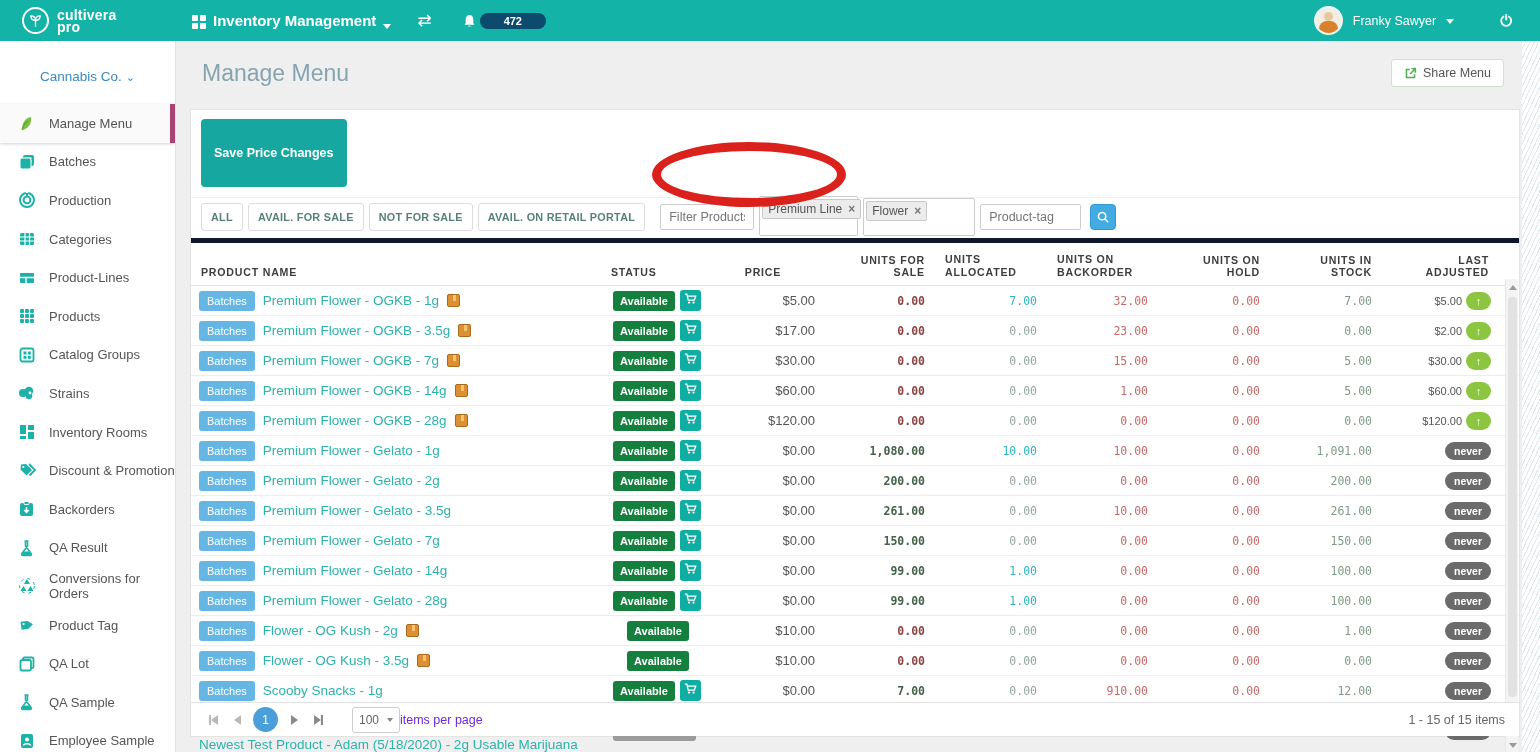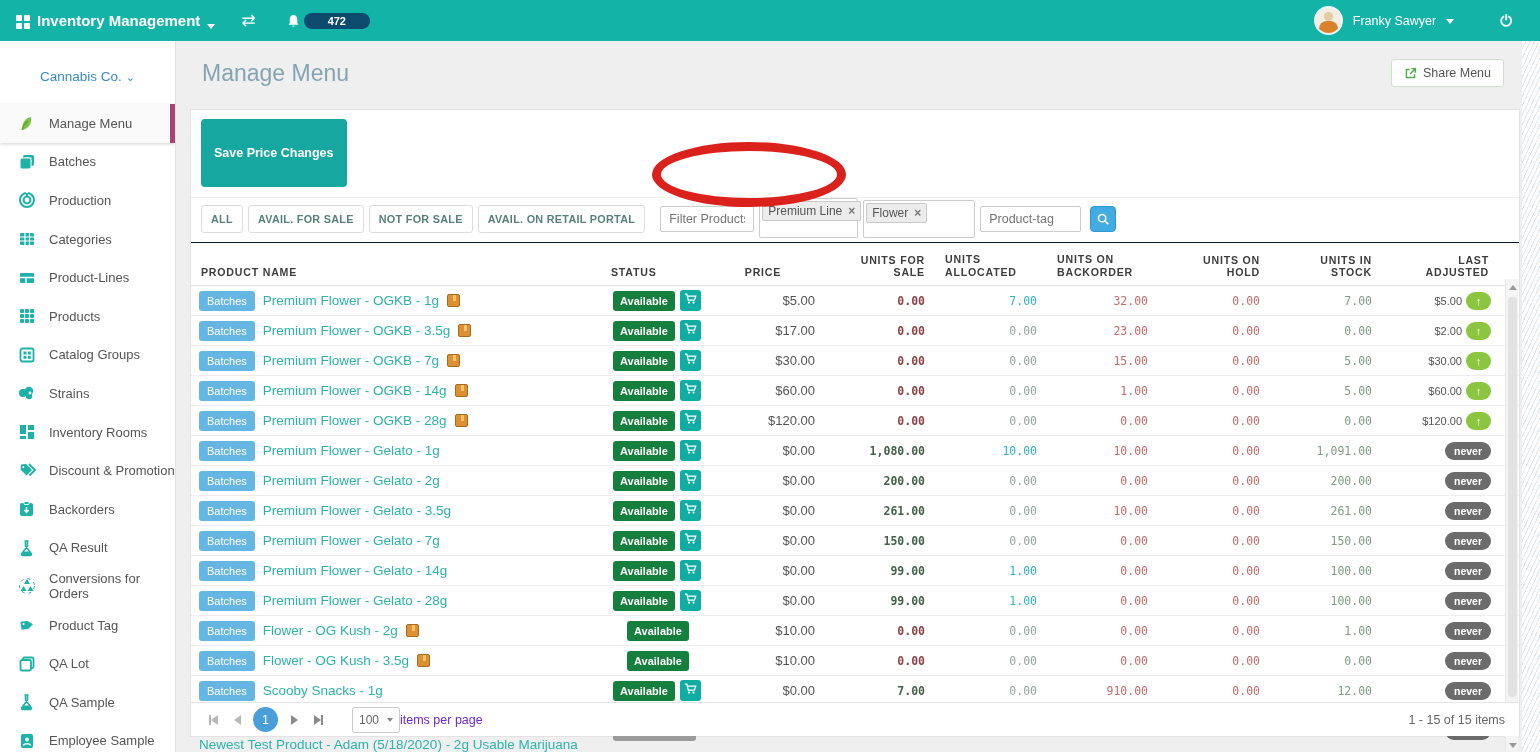--- a/index.html
+++ b/index.html
@@ -39,21 +39,21 @@
   .edge-stripes { position:absolute; right:0; top:41px; width:18px; bottom:0; background:repeating-linear-gradient(115deg,#ffffff 0 3px,#dfe9ec 3px 4px); }
   .page-header { height:64px; display:flex; align-items:center; justify-content:space-between; padding:0 18px 0 26px; }
   .page-title { font-size:23px; color:#85a4b0; font-weight:400; }
   .share-btn { background:#fff; border:1px solid #cfe0cf; border-radius:3px; padding:6px 12px; font-size:12.5px; color:#555; display:flex; align-items:center; gap:6px; cursor:pointer; }
   .share-btn svg { width:13px; height:13px; }
 
   .card { position:absolute; left:14px; right:2px; top:68px; bottom:15px; background:#fff; border:1px solid #e3e3e3; }
   .card-top { padding:9px 10px 10px 10px; }
   .save-btn { background:#16a8a0; color:#fff; font-size:12.5px; font-weight:bold; border:none; border-radius:4px; padding:27px 13px; cursor:pointer; }
 
-  .toolbar { display:flex; align-items:center; padding:6px 10px 8px 10px; border-top:1px solid #f0f0f0; border-bottom:1px solid #0f172a; height:46px; }
+  .toolbar { display:flex; align-items:center; padding:6px 10px 8px 10px; border-top:1px solid #f0f0f0; border-bottom:5px solid #0f172a; height:46px; }
   .filter-btn { background:#fff; border:1px solid #ddd; border-radius:3px; color:#57807a; font-size:10.8px; font-weight:bold; letter-spacing:.3px; padding:7px 9px; margin-right:5px; cursor:pointer; white-space:nowrap; }
   .tb-input { border:1px solid #ccc; border-radius:2px; height:26px; font-size:12.5px; color:#777; padding:0 8px; font-family:"Liberation Sans",sans-serif; }
   .filter-products { width:94px; margin-left:10px; }
   .multiselect { border:1px solid #ccc; border-radius:2px; background:#fff; margin-left:5px; display:flex; align-items:flex-start; padding:2px; }
   .ms-1 { width:99px; height:40px; margin-top:-9px; position:relative; top:3px; }
   .ms-2 { width:112px; height:38px; }
   .chip { background:#ececec; border:1px solid #c9c9c9; border-radius:2px; font-size:12px; color:#555; padding:2px 5px; display:flex; align-items:center; gap:6px; white-space:nowrap; }
   .chip .x { color:#777; font-size:12px; font-weight:bold; cursor:pointer; line-height:1; }
   .product-tag { width:101px; margin-left:5px; }
   .search-btn { width:26px; height:26px; margin-left:9px; background:#42abe1; border:1px solid #2f9ad2; border-radius:4px; display:flex; align-items:center; justify-content:center; cursor:pointer; }
@@ -113,20 +113,31 @@
 
   .tri-r { width:0;height:0;border-top:5px solid transparent;border-bottom:5px solid transparent;border-left:7px solid #8b8b8b; }
   .tri-l { width:0;height:0;border-top:5px solid transparent;border-bottom:5px solid transparent;border-right:7px solid #b9b9b9; }
   .bar-v { width:2px; height:10px; background:#b9b9b9; }
   .bar-v2 { width:2px; height:10px; background:#8b8b8b; }
 </style>
 </head>
 <body>
 
 <div class="topbar">
+  <div class="brand">
+    <div class="brand-logo">
+      <svg width="15" height="15" viewBox="0 0 16 16">
+          <path d="M8 14 V6 M8 8 C5 8 3 6 3 3 C6 3 8 5 8 8 M8 8 C11 8 13 6 13 3 C10 3 8 5 8 8" stroke="#fff" stroke-width="1.4" fill="none" stroke-linecap="round"></path>
+        </svg>
+    </div>
+    <div class="brand-text">
+      <div>cultivera</div>
+      <div>pro</div>
+    </div>
+  </div>
   <div class="appmenu">
     <div class="grid-icon">
         <span></span>
         <span></span>
         <span></span>
         <span></span>
       </div>
     <span class="appmenu-label">Inventory Management</span>
     <span class="caret-down"></span>
   </div>

